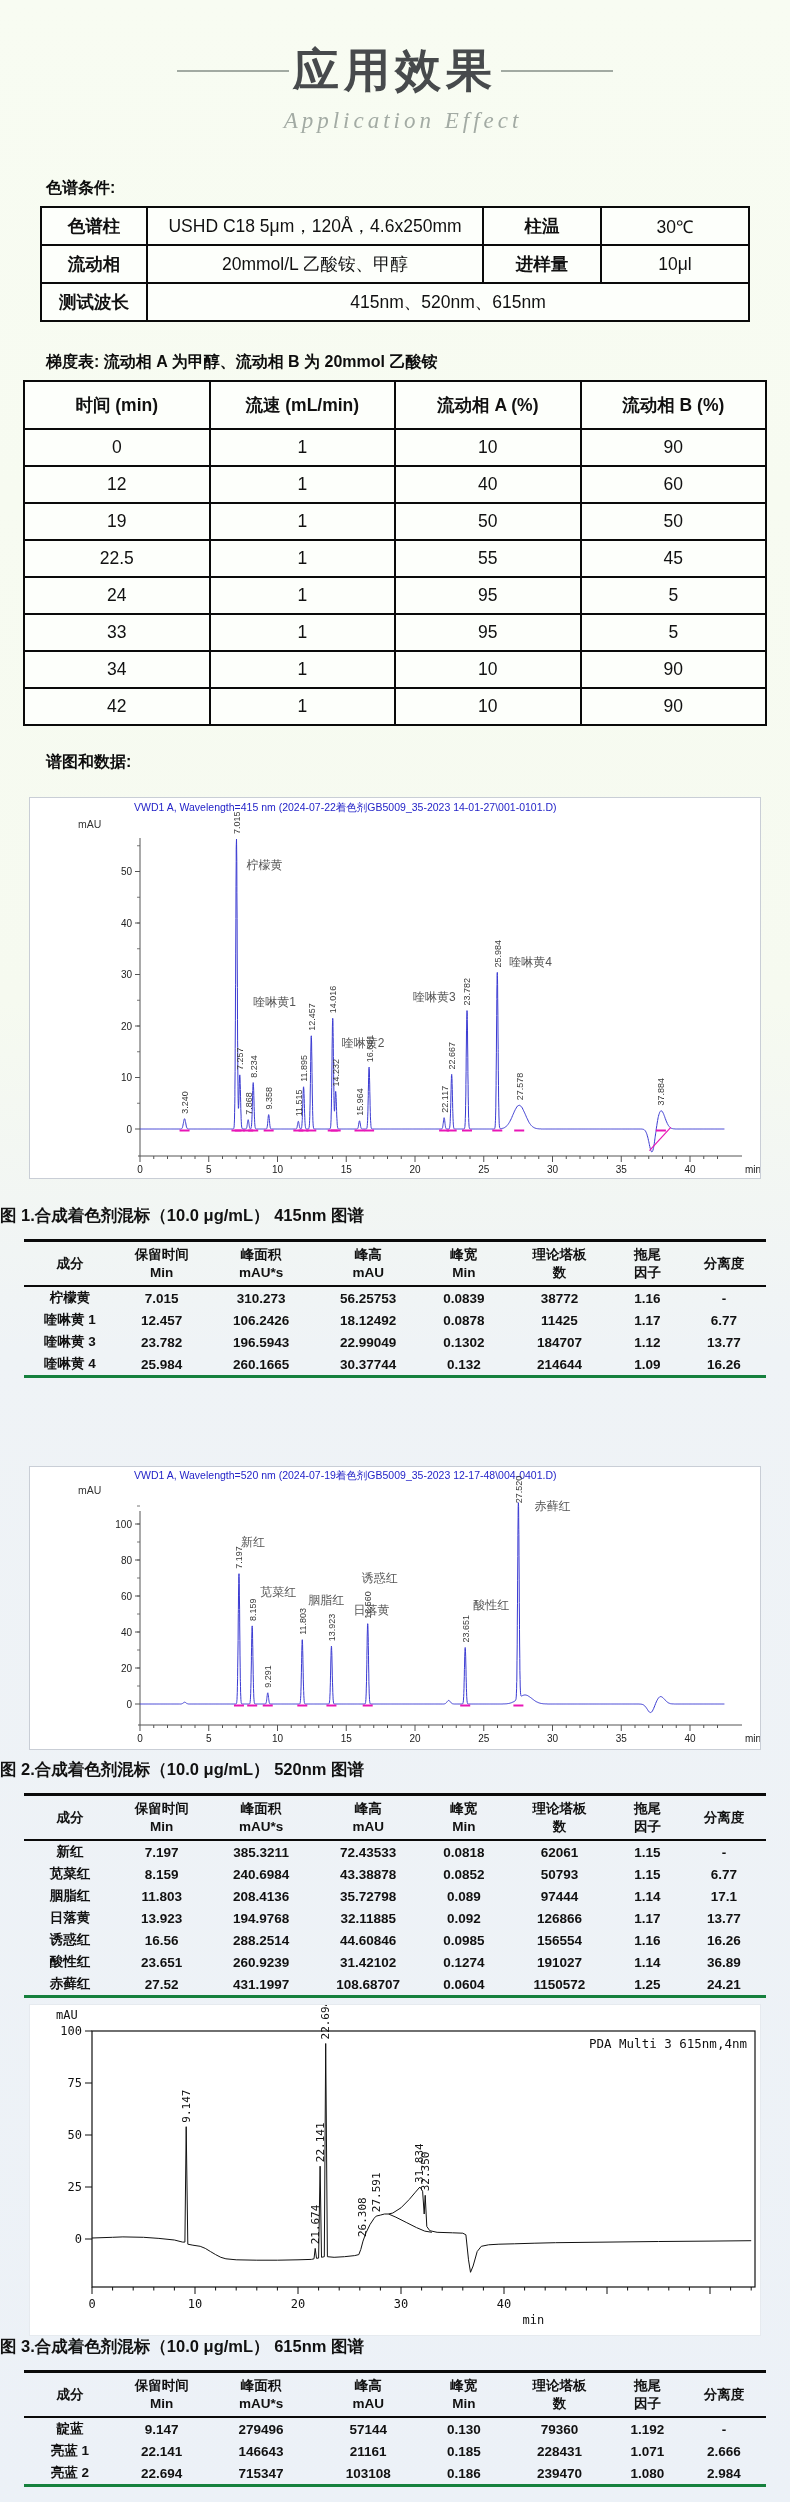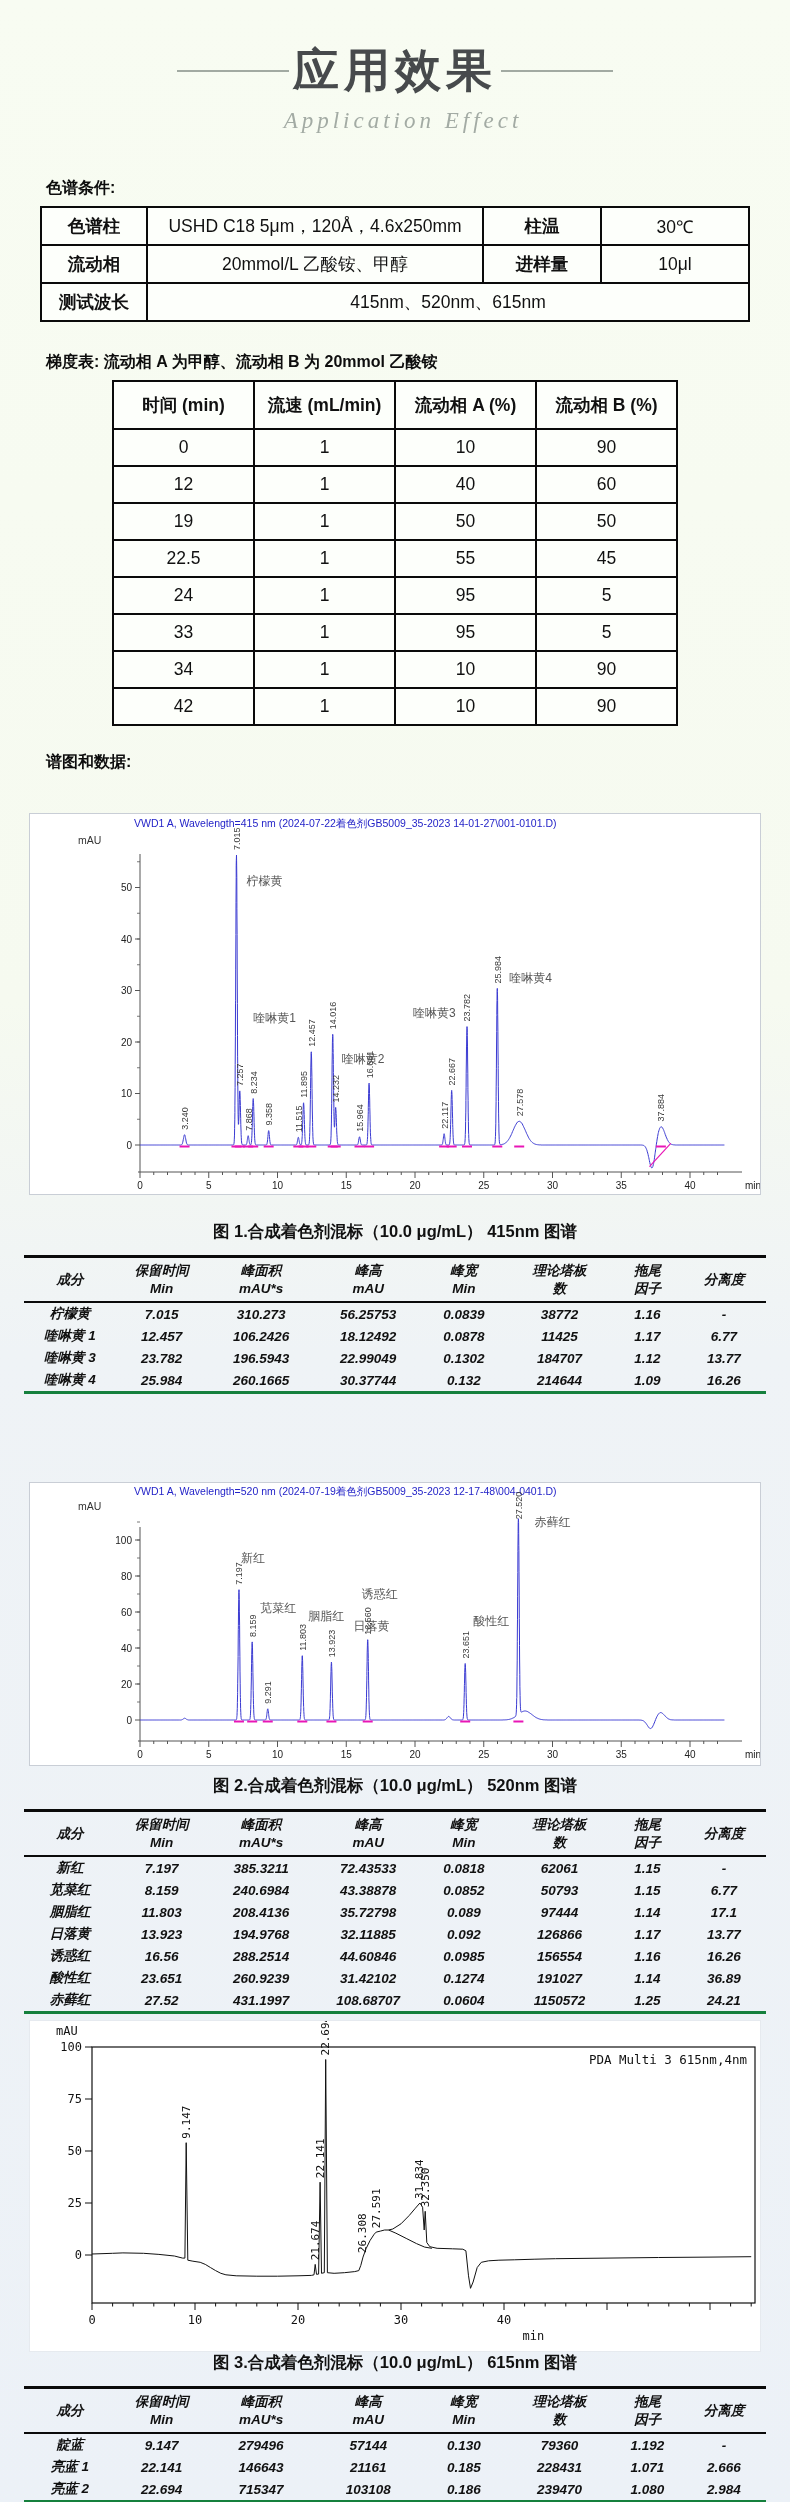--- a/index.html
+++ b/index.html
@@ -14,34 +14,34 @@
   .subtitle{text-align:center;font-family:"Liberation Serif",serif;font-style:italic;
     font-size:23px;color:#a3aba4;letter-spacing:4px;margin-top:6px;padding-left:16px;}
   .section-label{margin:0 0 7px 46px;font-weight:bold;font-size:16px;color:#0d0d0d;}
   .mt-cond{margin-top:44px;}
   .mt-grad{margin-top:30px;}
   .mt-spec{margin-top:26px;}
   table.grid{border-collapse:collapse;margin:0 auto;background:#fdfffb;table-layout:fixed;}
   table.cond{width:708px;}
   .grid td,.grid th{border:2px solid #0a0a0a;text-align:center;font-size:17.5px;padding:6px 8px;}
   .cond .k{font-weight:bold;}
-  table.gradient{width:566px;}
+  table.gradient{width:744px;}
   .gradient th{font-weight:bold;font-size:17.5px;height:34px;}
   .gradient td{height:23px;font-size:17.5px;}
   .chart-panel{width:730px;margin:0 auto;background:#fff;border:1px solid #c9ced6;}
   .chart-panel.noborder{border:1px solid #e6eaef;}
-  #chart1-wrap{margin-top:40px;}
+  #chart1-wrap{margin-top:24px;}
   #chart2-wrap{margin-top:88px;}
   #chart3-wrap{margin-top:6px;}
   svg{display:block;}
-  .caption{text-align:center;font-weight:bold;font-size:16.5px;}
+  .caption{text-align:left;font-weight:bold;font-size:16.5px;}
   #caption1{margin-top:26px;}
   #caption2{margin-top:9px;}
   #caption3{margin-top:0;}
-  table.result{border-collapse:collapse;margin:12px auto 0 auto;width:742px;table-layout:fixed;font-style:italic;}
+  table.result{border-collapse:collapse;margin:12px auto 0 auto;width:742px;table-layout:fixed;}
   .result th{font-size:13.5px;font-weight:bold;white-space:pre-line;padding:4px 2px;line-height:1.3;
     border-top:3px solid #0a0a0a;border-bottom:2px solid #0a0a0a;}
   .result td{font-size:13.5px;font-weight:bold;text-align:center;padding:2px 2px;}
   .result tbody tr:last-child td{border-bottom:3px solid #15803d;}
   .result col.c1{width:12%;} .result col.c2{width:12%;} .result col.c3{width:14%;}
   .result col.c4{width:14%;} .result col.c5{width:11%;} .result col.c6{width:14%;}
   .result col.c7{width:9%;}  .result col.c8{width:11%;}
 </style>
 </head>
 <body>

